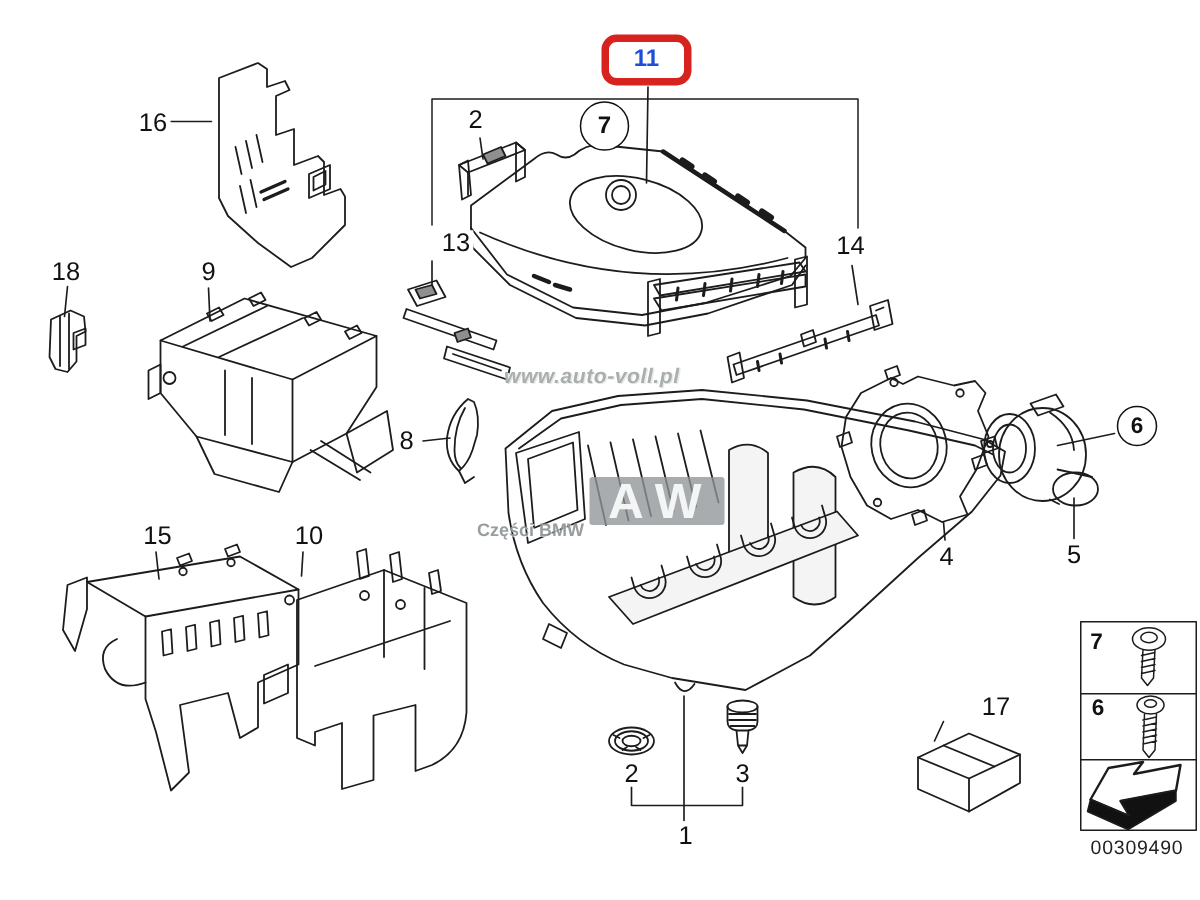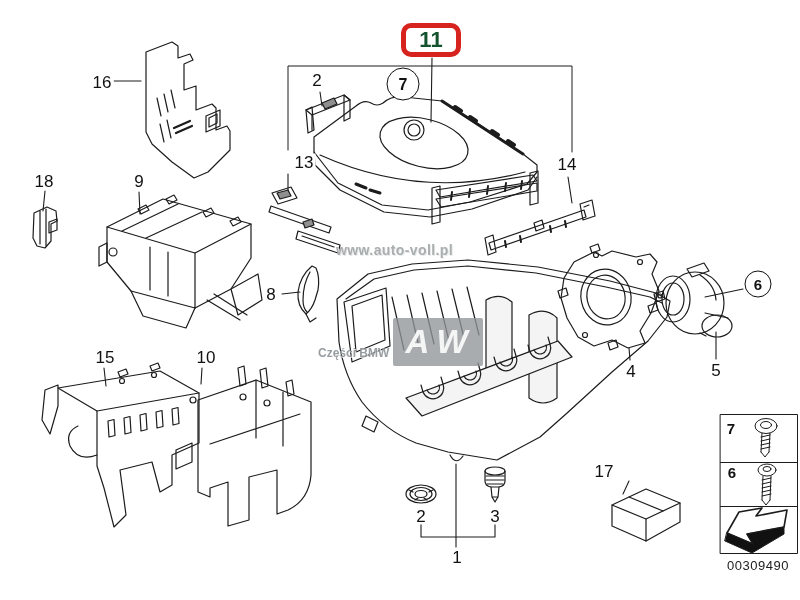--- a/index.html
+++ b/index.html
@@ -18,33 +18,33 @@
     border:1.6px solid #111;border-radius:50%;background:#fff;
     display:flex;align-items:center;justify-content:center;
     font-weight:bold;color:#111;cursor:pointer;
   }
   .co-c7{left:403px;top:84px;width:31px;height:31px;font-size:16px;}
   .co-c6{left:758px;top:284px;width:25px;height:25px;font-size:15px;}
   .hl-box{
     position:absolute;left:401px;top:23px;width:60px;height:34px;
     border:5px solid #d7231e;border-radius:10px;background:#fff;
     display:flex;align-items:center;justify-content:center;
-    font-weight:bold;font-size:22px;color:#14532d;box-sizing:border-box;cursor:pointer;
+    font-weight:bold;font-size:16px;color:#1d4ed8;box-sizing:border-box;cursor:pointer;
   }
   .wm-url{
     position:absolute;left:336px;top:242px;width:140px;
     font-weight:bold;font-size:14px;color:#a9aeae;letter-spacing:.4px;
-    text-shadow:1px 1px 0 #e8eaea;white-space:nowrap;
+    text-shadow:1px 1px 0 #e8eaea;white-space:nowrap;font-style:italic;
   }
   .wm-logo{
-    position:absolute;left:393px;top:318px;width:90px;height:48px;
+    position:absolute;left:393px;top:318px;width:90px;height:32px;
     background:rgba(143,149,152,0.78);border-radius:2px;
     display:flex;align-items:center;justify-content:center;
     font-weight:bold;font-size:33px;color:#f4f6f6;letter-spacing:9px;
-    padding-left:6px;box-sizing:border-box;font-style:italic;
+    padding-left:6px;box-sizing:border-box;
   }
   .wm-brand{
     position:absolute;left:318px;top:346px;
     font-weight:bold;font-size:12px;color:rgba(143,149,152,0.92);
     text-shadow:1px 1px 0 rgba(255,255,255,.7);white-space:nowrap;
   }
   .legend-num{
     position:absolute;transform:translate(-50%,-50%);
     font-weight:bold;font-size:15px;color:#111;
   }
@@ -268,21 +268,21 @@
   <div class="co" style="left:206px;top:357px">10</div>
   <div class="co" style="left:271px;top:294px">8</div>
   <div class="co" style="left:304px;top:162px">13</div>
   <div class="co" style="left:317px;top:80px">2</div>
   <div class="co" style="left:567px;top:164px">14</div>
   <div class="co" style="left:631px;top:371px">4</div>
   <div class="co" style="left:716px;top:370px">5</div>
   <div class="co" style="left:421px;top:516px">2</div>
   <div class="co" style="left:495px;top:516px">3</div>
   <div class="co" style="left:457px;top:557px">1</div>
-  <div class="co" style="left:604px;top:471px">17</div>
+  <div class="co" style="left:664px;top:471px">17</div>
 
   <div class="co-circle co-c7">7</div>
   <div class="co-circle co-c6">6</div>
 
   <div class="hl-box">11</div>
 
   <div class="legend-num ln-7">7</div>
   <div class="legend-num ln-6">6</div>
   <div class="doc-num">00309490</div>
 

